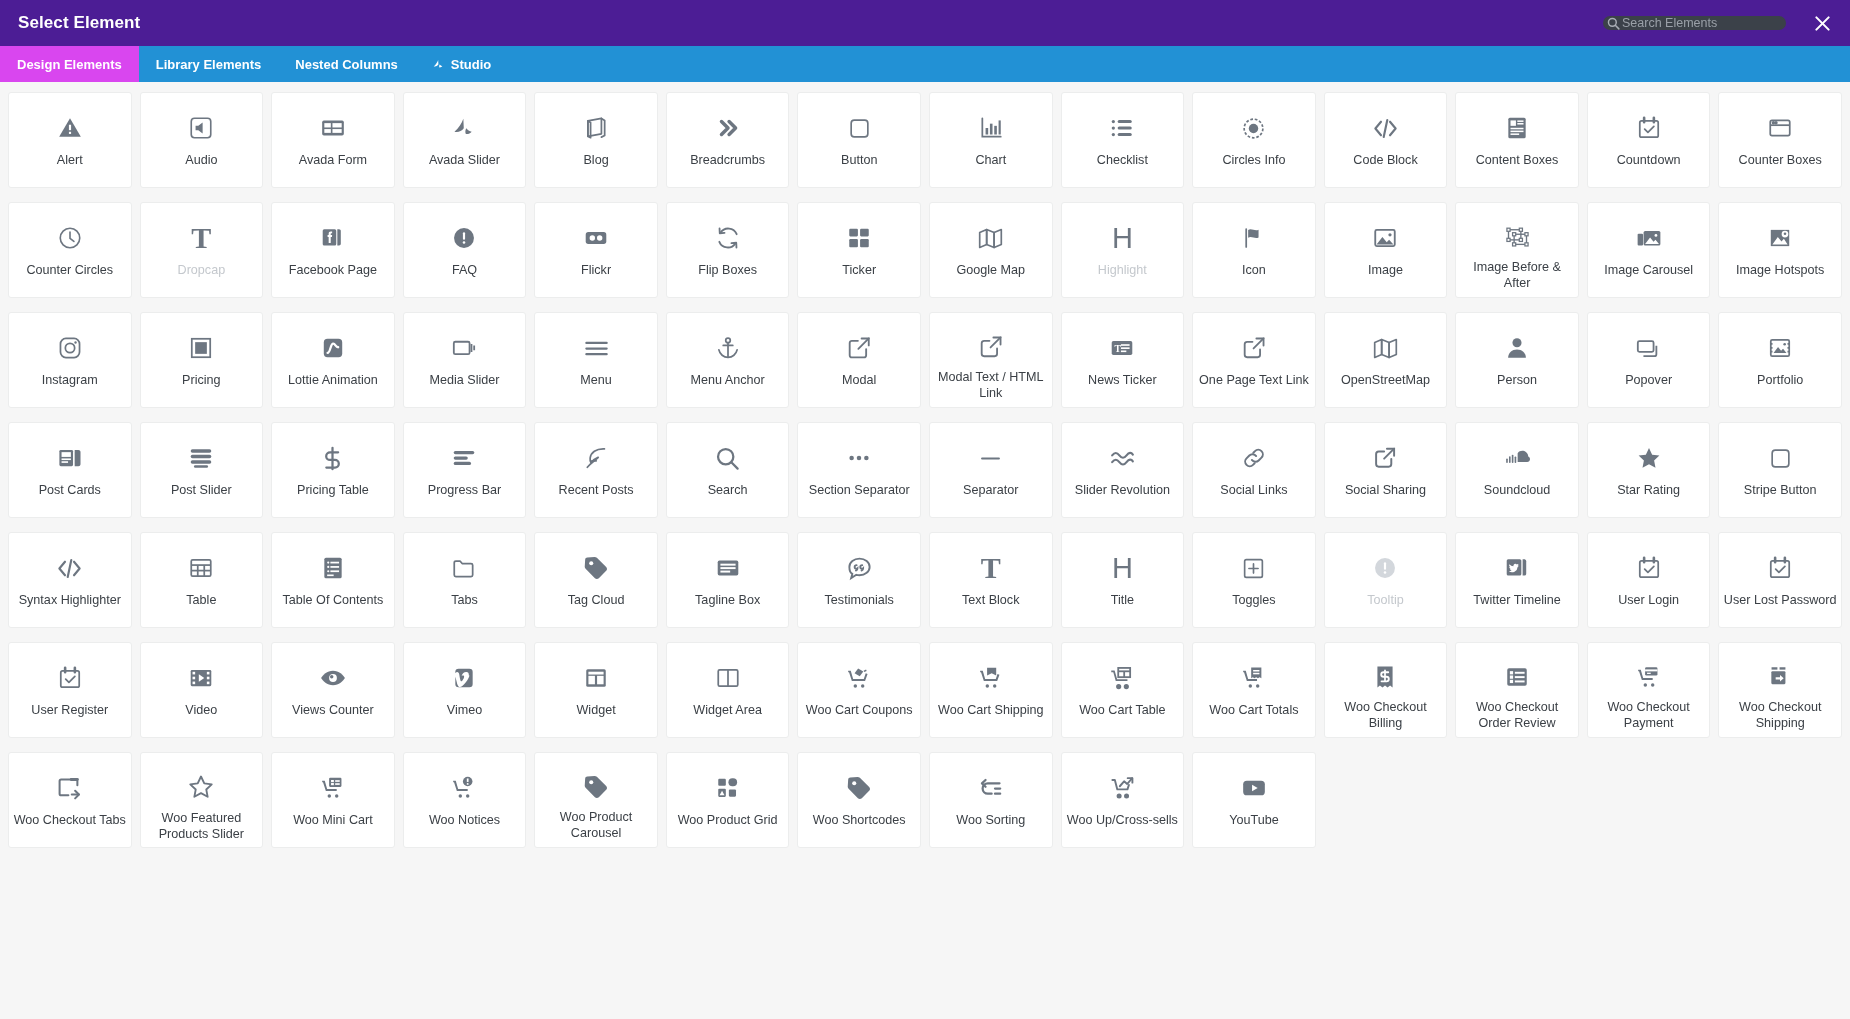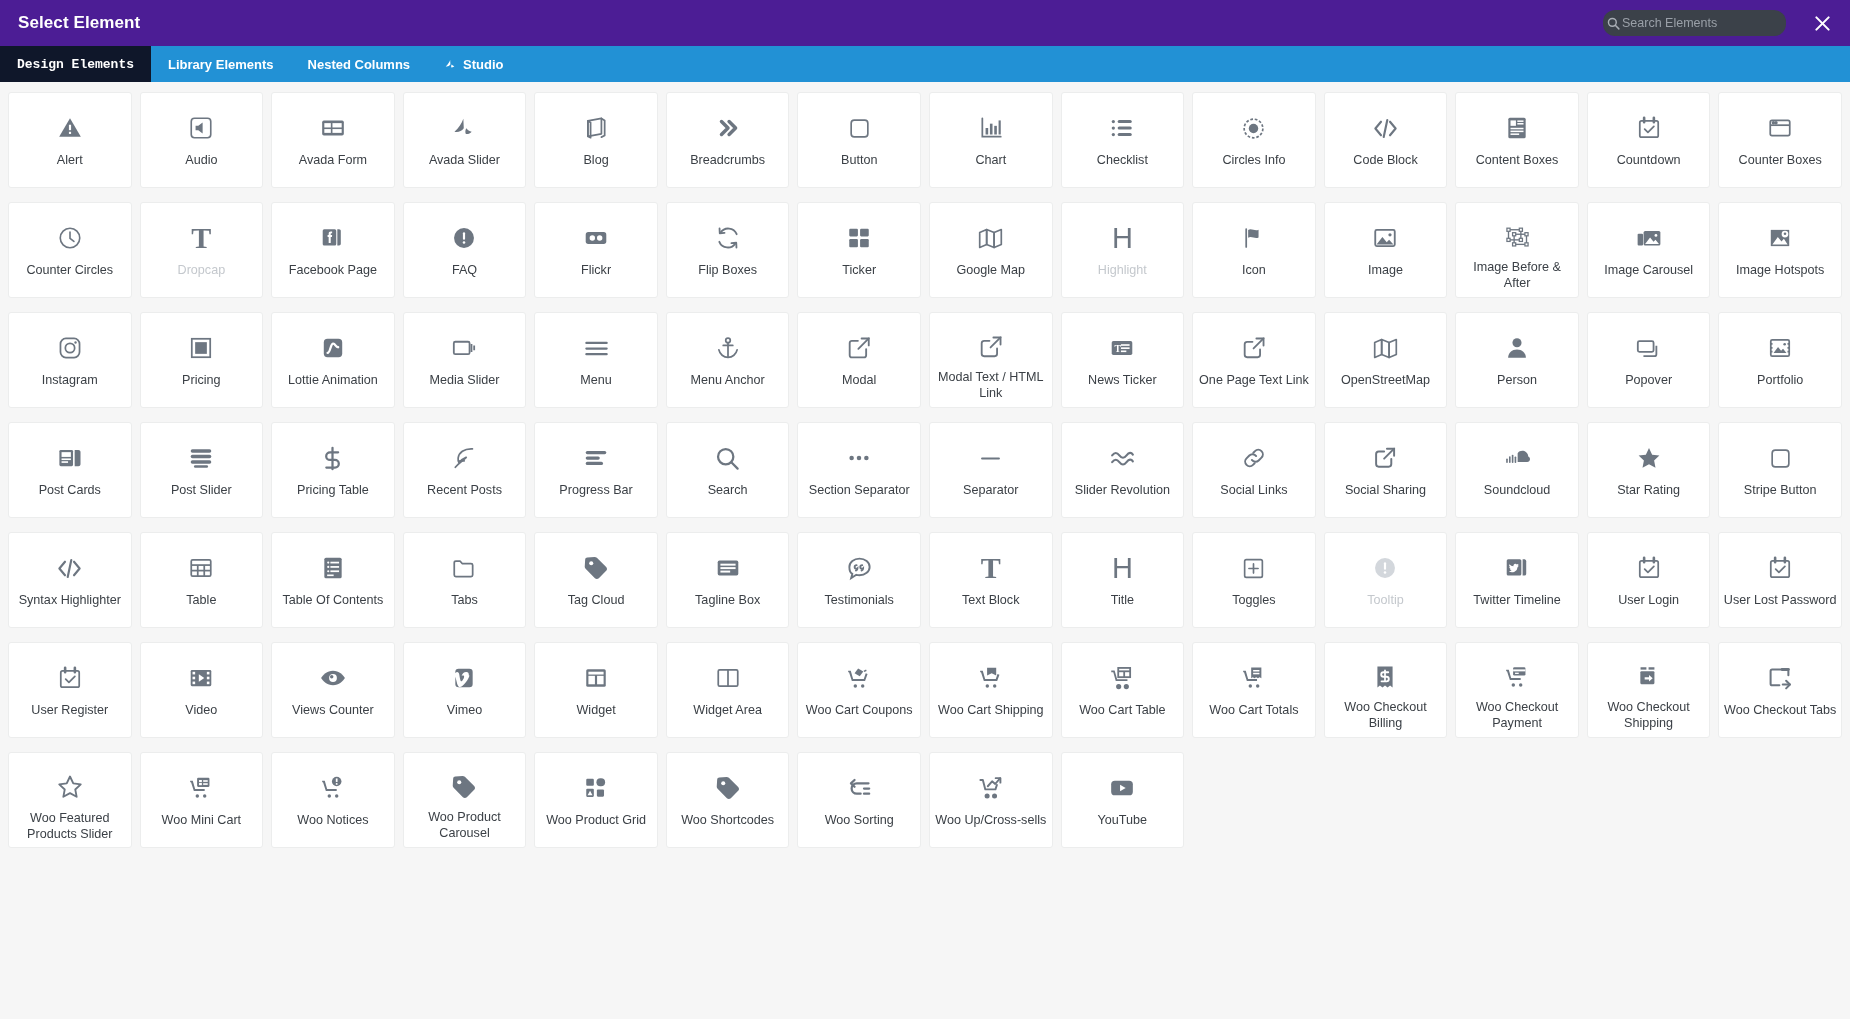--- a/index.html
+++ b/index.html
@@ -27,21 +27,21 @@
   }
   .titlebar-right {
     margin-left: auto;
     display: flex;
     align-items: center;
     padding-right: 14px;
   }
   .search-wrap {
     position: relative;
     width: 183px;
-    height: 26px;
+    height: 14px;
     background: #3b4149;
     border-radius: 12px;
     display: flex;
     align-items: center;
   }
   .search-icon {
     width: 22px;
     display: flex;
     align-items: center;
     justify-content: center;
@@ -78,21 +78,21 @@
   .tab {
     display: flex;
     align-items: center;
     padding: 0 17px;
     color: #ffffff;
     font-size: 13px;
     font-weight: bold;
     cursor: pointer;
     white-space: nowrap;
   }
-  .tab.active { background: #0f172a; font-family: Liberation Mono, monospace; }
+  .tab.active { background: #d946ef; }
   .tab .tab-glyph { margin-right: 6px; display:flex; align-items:center; }
 
   
   .grid-wrap {
     padding: 10px 8px 10px 8px;
   }
   .grid {
     display: grid;
     grid-template-columns: repeat(14, 1fr);
     gap: 14px 8px;
@@ -633,36 +633,36 @@
         <div class="cell-icon">
           <svg width="27" height="27" viewBox="0 0 24 24" fill="none" stroke="currentColor" stroke-width="2" stroke-linecap="round">
             <line x1="12" y1="2.5" x2="12" y2="21.5"></line>
             <path d="M17 6.5H9.8a3.4 3.4 0 0 0 0 6.8h4.4a3.4 3.4 0 0 1 0 6.8H6.5"></path>
           </svg>
         </div>
         <div class="cell-label">Pricing Table</div>
       </div>
       <div class="cell">
         <div class="cell-icon">
+          <svg width="26" height="26" viewBox="0 0 24 24" fill="currentColor">
+            <rect x="2.5" y="5.5" width="19" height="3" rx="1.5"></rect>
+            <rect x="2.5" y="10.5" width="13" height="3" rx="1.5"></rect>
+            <rect x="2.5" y="15.5" width="16" height="3" rx="1.5"></rect>
+          </svg>
+        </div>
+        <div class="cell-label">Progress Bar</div>
+      </div>
+      <div class="cell">
+        <div class="cell-icon">
           <svg width="26" height="26" viewBox="0 0 24 24" fill="none" stroke="currentColor" stroke-width="1.6" stroke-linecap="round">
             <path d="M19.8 3.6c-7.8-.4-12.6 3.4-13.2 8.4-.3 2.6.8 4.4.8 4.4S10 13 14.4 11.2C11.6 13.8 7.4 16.4 4 20.6"></path>
             <path d="M8.2 14.6h4"></path>
           </svg>
         </div>
         <div class="cell-label">Recent Posts</div>
-      </div>
-      <div class="cell">
-        <div class="cell-icon">
-          <svg width="26" height="26" viewBox="0 0 24 24" fill="currentColor">
-            <rect x="2.5" y="5.5" width="19" height="3" rx="1.5"></rect>
-            <rect x="2.5" y="10.5" width="13" height="3" rx="1.5"></rect>
-            <rect x="2.5" y="15.5" width="16" height="3" rx="1.5"></rect>
-          </svg>
-        </div>
-        <div class="cell-label">Progress Bar</div>
       </div>
       <div class="cell">
         <div class="cell-icon">
           <svg width="27" height="27" viewBox="0 0 24 24" fill="none" stroke="currentColor" stroke-width="2" stroke-linecap="round">
             <circle cx="10.4" cy="10.4" r="6.8"></circle>
             <line x1="15.6" y1="15.6" x2="21" y2="21"></line>
           </svg>
         </div>
         <div class="cell-label">Search</div>
       </div>
@@ -996,20 +996,34 @@
             <path d="M5 2.2h14v19.4l-2.3-1.8-2.3 1.8-2.4-1.8-2.3 1.8-2.4-1.8L5 21.6Z"></path>
             <rect x="11.2" y="5" width="1.6" height="11" rx=".8" fill="#fff"></rect>
             <path d="M15 7.6H10.6a2.1 2.1 0 0 0 0 4.2h2.8a2.1 2.1 0 0 1 0 4.2H8.8" stroke="#fff" stroke-width="1.7" fill="none" stroke-linecap="round"></path>
           </svg>
         </div>
         <div class="cell-label">Woo Checkout Billing</div>
       </div>
       <div class="cell">
         <div class="cell-icon">
           <svg width="26" height="26" viewBox="0 0 24 24" fill="currentColor">
+            <rect x="3" y="4" width="18" height="16" rx="1.6"></rect>
+            <rect x="5.4" y="6.6" width="3" height="3" fill="#fff"></rect>
+            <rect x="5.4" y="10.6" width="3" height="3" fill="#fff"></rect>
+            <rect x="5.4" y="14.6" width="3" height="3" fill="#fff"></rect>
+            <rect x="10" y="7.2" width="9" height="1.8" fill="#fff"></rect>
+            <rect x="10" y="11.2" width="9" height="1.8" fill="#fff"></rect>
+            <rect x="10" y="15.2" width="9" height="1.8" fill="#fff"></rect>
+          </svg>
+        </div>
+        <div class="cell-label">Woo Checkout Order Review</div>
+      </div>
+      <div class="cell">
+        <div class="cell-icon">
+          <svg width="26" height="26" viewBox="0 0 24 24" fill="currentColor">
             <rect x="8.4" y="3" width="11.4" height="7.6" rx="1.2"></rect>
             <rect x="8.4" y="5" width="11.4" height="1.8" fill="#fff"></rect>
             <rect x="10.2" y="8" width="3.4" height="1.2" fill="#fff"></rect>
             <path d="M2 5.2h2.4l2.2 7.8h8.8v1.8H5.4L2.8 6.7H2Z"></path>
             <circle cx="8.6" cy="19.4" r="1.6"></circle>
             <circle cx="15.4" cy="19.4" r="1.6"></circle>
           </svg>
         </div>
         <div class="cell-label">Woo Checkout Payment</div>
       </div>

